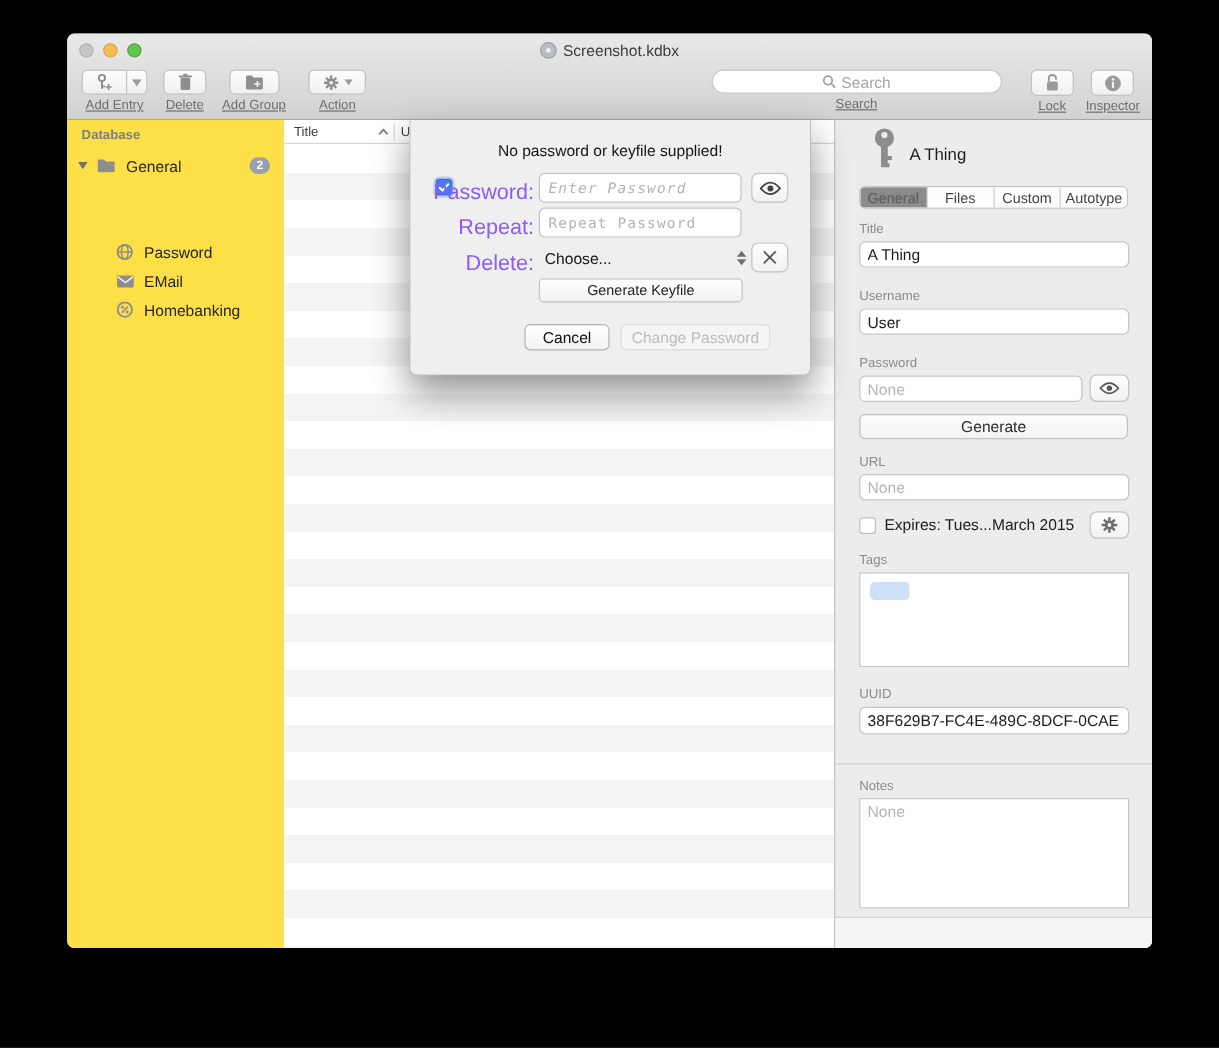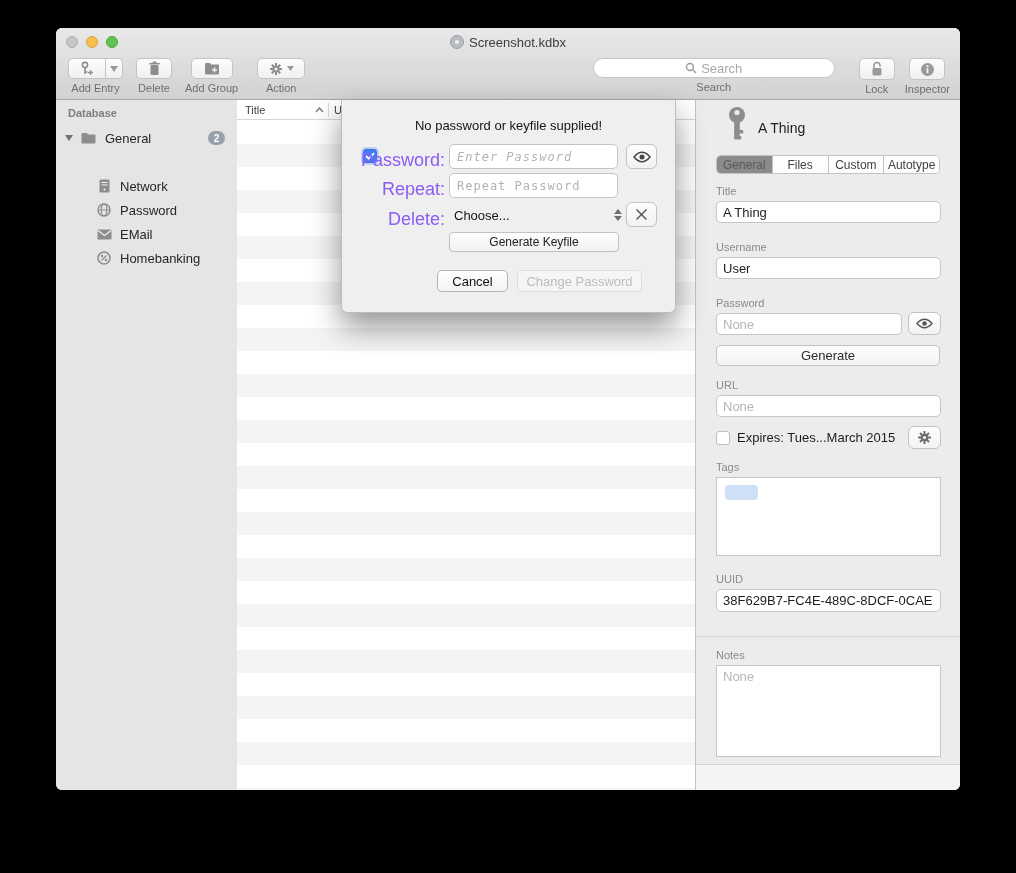--- a/index.html
+++ b/index.html
@@ -25,39 +25,39 @@
             align-items:center; justify-content:center; gap:5px;
             font-size:13px; color:#3d3d3d; }
   .doc-ico { width:14px; height:14px; border-radius:50%; background:#b9bdc2;
              border:1px solid #9aa0a6; position:relative; }
   .doc-ico::after { content:""; position:absolute; left:4px; top:4px; width:4px; height:4px;
              border-radius:50%; background:#eef0f2; }
 
   .toolbar { position:relative; height:43px; display:flex; align-items:flex-start;
              padding:2px 10px 0 12px; }
   .titem { display:flex; flex-direction:column; align-items:center; margin-right:13px; }
-  .tlabel { font-size:11px; color:#6e6e6e; margin-top:3px; }
+  .tlabel { font-size:11px; color:#6e6e6e; margin-top:3px;text-decoration:underline; }
   .tbtn { height:21px; background:linear-gradient(#fdfdfd,#f0f0f0); border:1px solid #c3c3c3;
           border-radius:5px; display:flex; align-items:center; justify-content:center;
           min-width:36px; }
   .split { display:flex; }
   .split .tbtn.main { border-radius:5px 0 0 5px; min-width:38px; }
   .split .tbtn.arrow { border-radius:0 5px 5px 0; min-width:17px; border-left:none; }
   .tbtn svg { display:block; }
   .tb-right { margin-left:auto; display:flex; align-items:flex-start; }
   .search-col { display:flex; flex-direction:column; align-items:center; width:242px; margin-right:14px; }
   .searchfield { width:242px; height:20px; background:#fff; border:1px solid #c6c6c6;
                  border-radius:11px; display:flex; align-items:center; justify-content:center; gap:4px; }
   .searchfield .ph { font-size:13px; color:#a8a8a8; }
   .lockcol,.inspcol { display:flex; flex-direction:column; align-items:center; margin-left:10px; }
   .sqbtn { width:36px; height:22px; background:linear-gradient(#fdfdfd,#f0f0f0);
            border:1px solid #c3c3c3; border-radius:5px; display:flex; align-items:center; justify-content:center; }
 
   
-  .sidebar { position:absolute; left:0; top:72px; width:181px; bottom:0; background:#e5e5e5; }
+  .sidebar { position:absolute; left:0; top:72px; width:181px; bottom:0; background:#fde047; }
   .sb-header { position:absolute; left:12px; top:7px; font-size:11px; font-weight:bold; color:#7e7e7e; }
   .sb-row { position:absolute; left:0; right:0; height:24px; display:flex; align-items:center; font-size:13px; color:#262626; }
   .sb-row .disc { width:0; height:0; border-left:6px solid #727272; border-top:4px solid transparent;
                   border-bottom:4px solid transparent; transform:rotate(90deg); margin-left:10px; }
   .sb-ico { width:16px; height:16px; display:flex; align-items:center; justify-content:center; color:#8a8a8a; }
   .badge { margin-left:auto; margin-right:12px; background:#97a0ab; color:#fff; font-size:10px;
            font-weight:bold; border-radius:8px; min-width:17px; height:14px; display:flex;
            align-items:center; justify-content:center; padding:0 4px; }
 
   .tablepane { position:absolute; left:181px; top:72px; width:458px; bottom:0; background:#fff; }
@@ -253,31 +253,20 @@
         <span class="sb-ico" style="margin-left:8px">
           <svg width="15" height="12" viewBox="0 0 15 12">
             <path d="M0.5 2.5 L0.5 10.5 Q0.5 11.5 1.5 11.5 L13.5 11.5 Q14.5 11.5 14.5 10.5 L14.5 3.5 Q14.5 2.5 13.5 2.5 L7 2.5 L6 1 L1.5 1 Q0.5 1 0.5 2 Z" fill="#8d8d8d"></path>
           </svg>
         </span>
         <span style="margin-left:9px">General</span>
         <span class="badge">2</span>
       </div>
 
 
-      <div class="sb-row" style="top:74px">
-        <span class="sb-ico" style="margin-left:40px">
-          <svg width="11" height="14" viewBox="0 0 11 14">
-            <rect x="0.5" y="0.5" width="10" height="13" rx="1.2" fill="#8d8d8d"></rect>
-            <line x1="2.5" y1="3.5" x2="8.5" y2="3.5" stroke="#f1f1f2" stroke-width="1.2"></line>
-            <line x1="2.5" y1="6" x2="8.5" y2="6" stroke="#f1f1f2" stroke-width="1.2"></line>
-            <circle cx="5.5" cy="10.5" r="1" fill="#f1f1f2"></circle>
-          </svg>
-        </span>
-        <span style="margin-left:8px">Network</span>
-      </div>
 
       <div class="sb-row" style="top:98px">
         <span class="sb-ico" style="margin-left:40px">
           <svg width="14" height="14" viewBox="0 0 14 14">
             <circle cx="7" cy="7" r="6" fill="none" stroke="#8d8d8d" stroke-width="1.5"></circle>
             <ellipse cx="7" cy="7" rx="2.8" ry="6" fill="none" stroke="#8d8d8d" stroke-width="1.2"></ellipse>
             <line x1="1" y1="7" x2="13" y2="7" stroke="#8d8d8d" stroke-width="1.2"></line>
           </svg>
         </span>
         <span style="margin-left:8px">Password</span>

